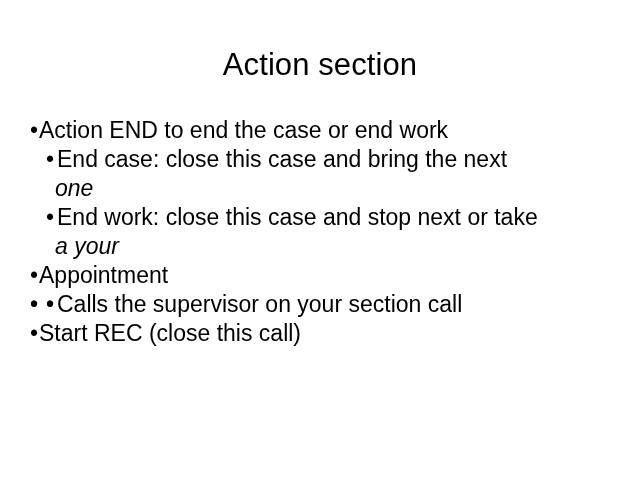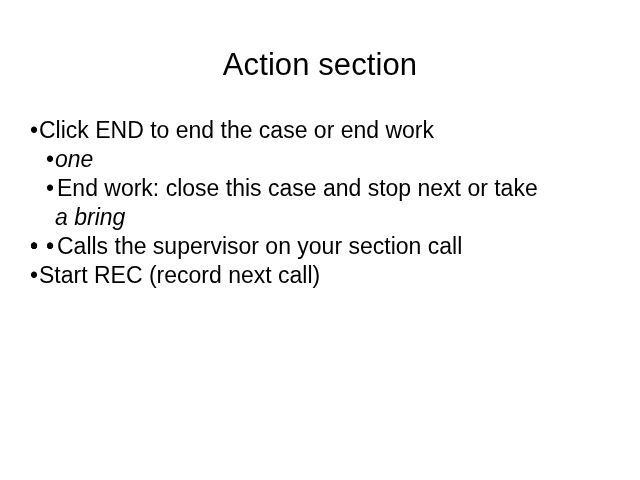--- a/index.html
+++ b/index.html
@@ -90,26 +90,26 @@
   }
 </style>
 </head>
 <body>
 
 <div id="slide">
 
   <div id="slide-title">Action section</div>
 
   <div id="body-list">
-      <div class="bullet-line lvl1"><span class="bullet-mark">•</span><span class="bullet-text">Click END to end the case or end work</span></div>
-      <div class="bullet-line lvl2"><span class="bullet-mark">•</span></div>
+      <div class="bullet-line lvl1"><span class="bullet-mark">•</span><span class="bullet-text">Action END to end the case or end work</span></div>
+      <div class="bullet-line lvl2"><span class="bullet-mark">•</span><span class="bullet-text">End case: close this case and bring the next</span></div>
       <div class="bullet-line cont2"><span class="bullet-text">one</span></div>
       <div class="bullet-line lvl2"><span class="bullet-mark">•</span><span class="bullet-text">End work: close this case and stop next or take</span></div>
-      <div class="bullet-line cont2"><span class="bullet-text">a bring</span></div>
-      <div class="bullet-line lvl1"><span class="bullet-mark">•</span></div>
+      <div class="bullet-line cont2"><span class="bullet-text">a your</span></div>
+      <div class="bullet-line lvl1"><span class="bullet-mark">•</span><span class="bullet-text">Appointment</span></div>
       <div class="bullet-line lvl2"><span class="bullet-mark">•</span></div>
       <div class="bullet-line lvl1"><span class="bullet-mark">•</span></div>
       <div class="bullet-line lvl1"><span class="bullet-mark">•</span></div>
       <div class="bullet-line lvl2"><span class="bullet-mark">•</span><span class="bullet-text">Calls the supervisor on your section call</span></div>
-      <div class="bullet-line lvl1"><span class="bullet-mark">•</span><span class="bullet-text">Start REC (record next call)</span></div>
+      <div class="bullet-line lvl1"><span class="bullet-mark">•</span><span class="bullet-text">Start REC (close this call)</span></div>
     </div>
 
 </div>
 
 </body></html>

